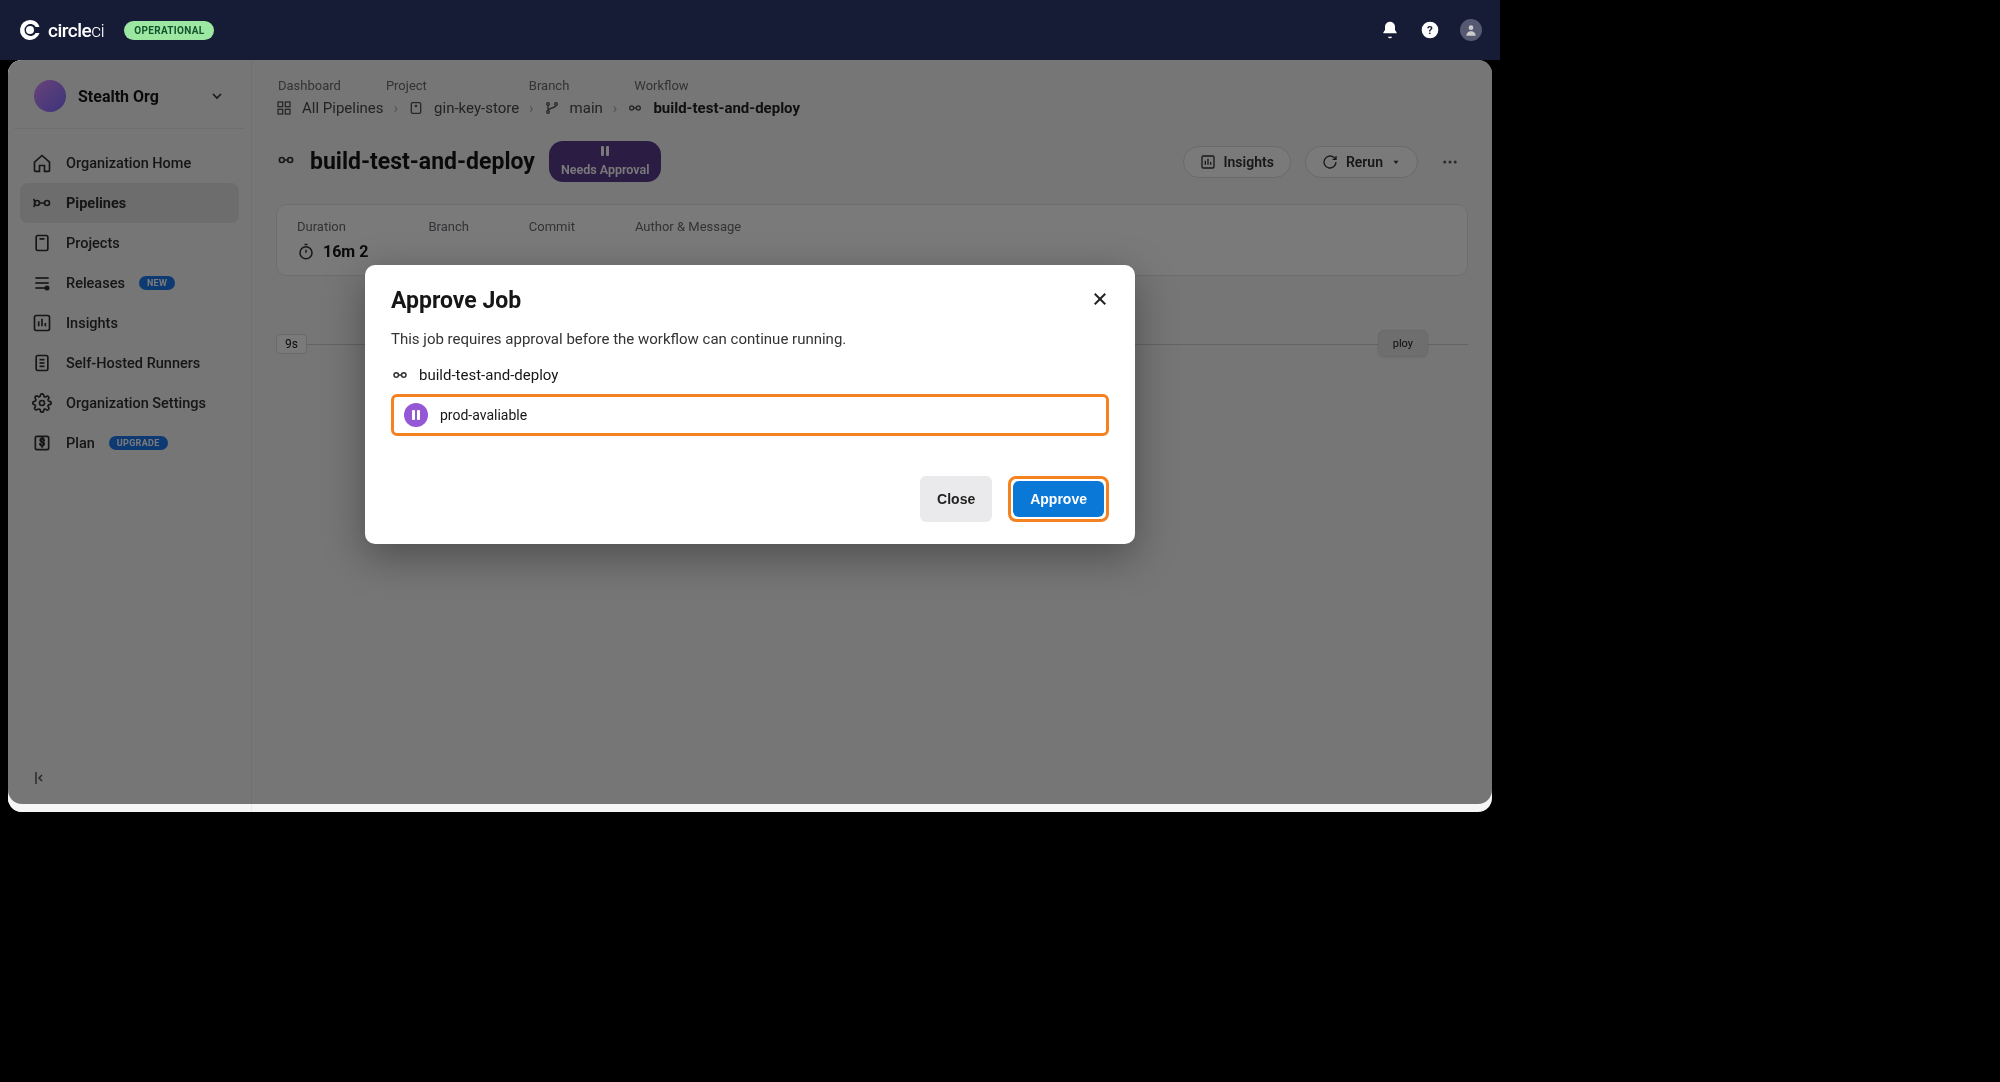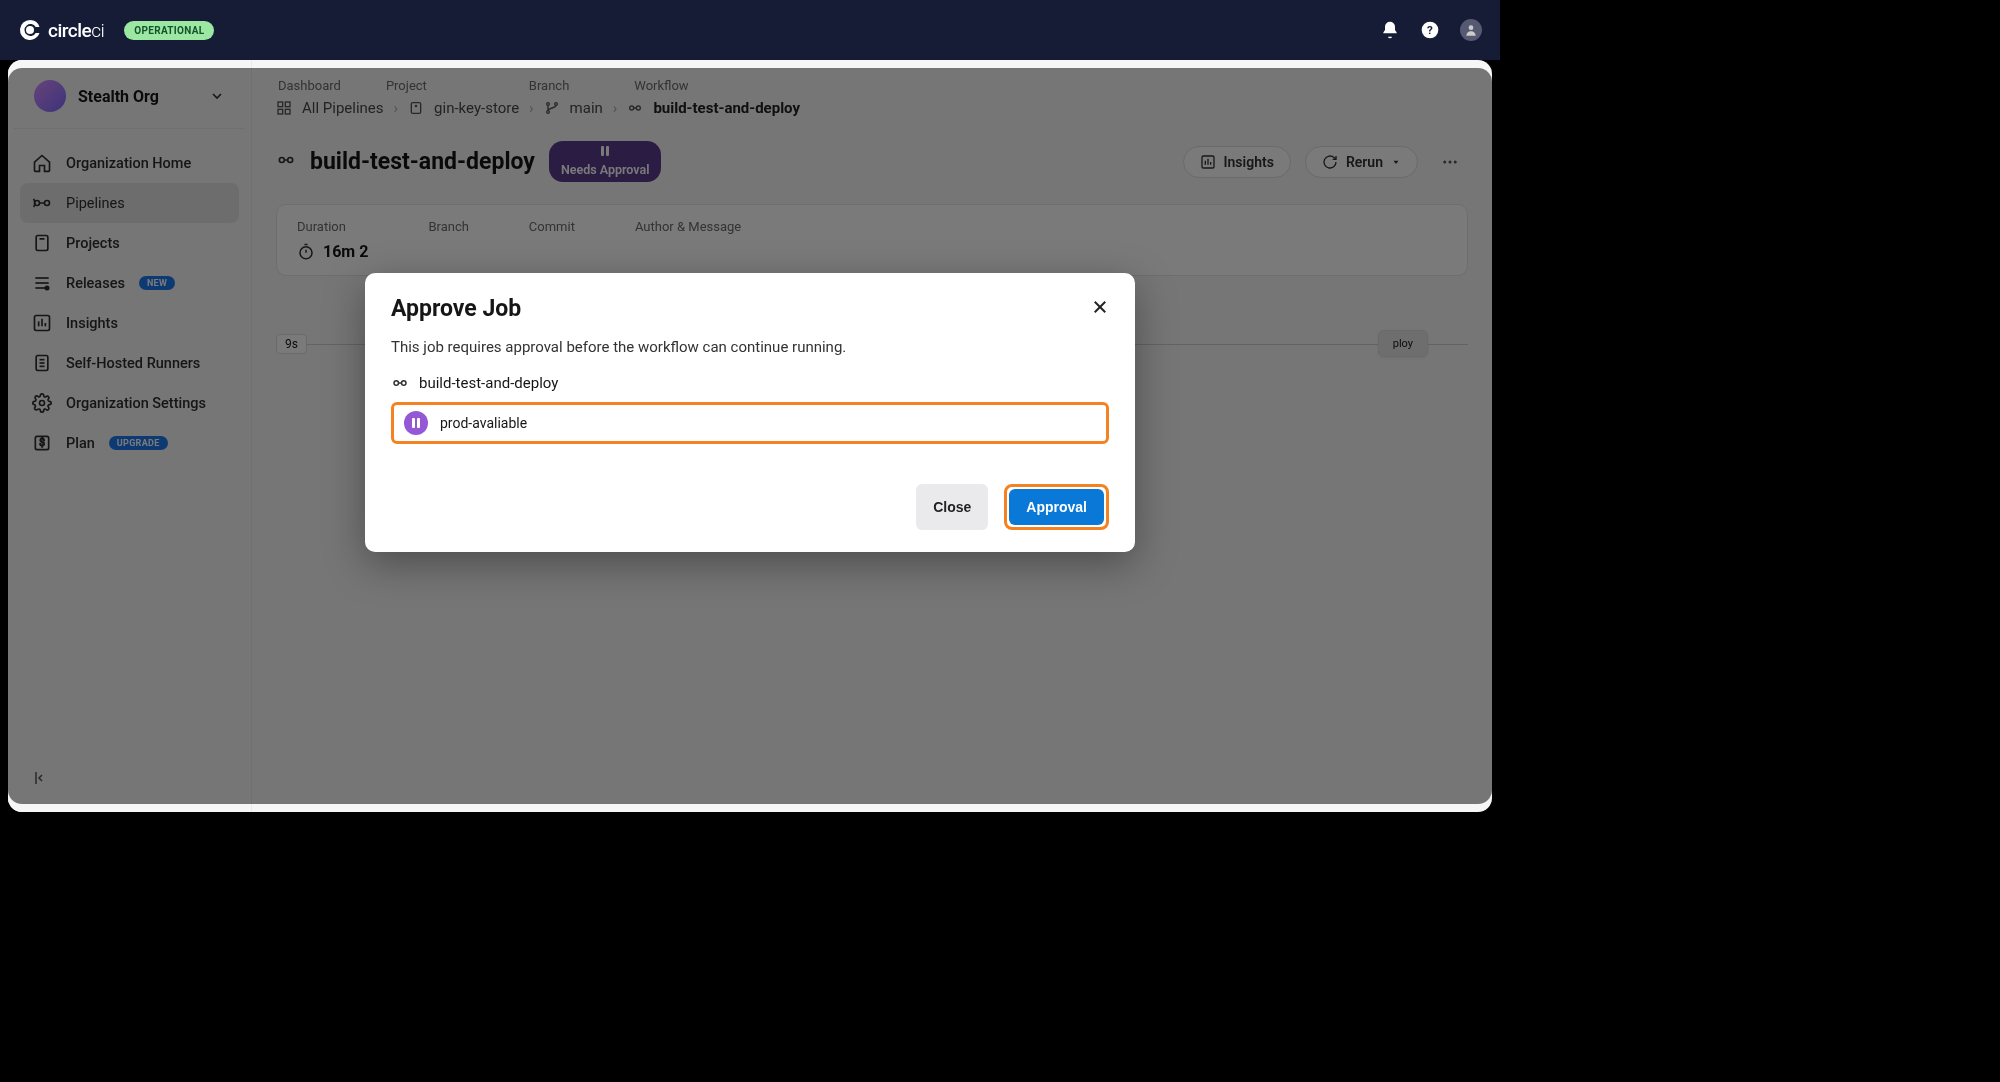--- a/index.html
+++ b/index.html
@@ -96,21 +96,21 @@
   }
   .org-name { font-weight: 700; font-size: 16px; flex: 1; }
   .chev { width: 16px; height: 16px; }
   .nav { list-style: none; margin: 0; padding: 6px 12px; }
   .nav li {
     display: flex; align-items: center; gap: 14px;
     padding: 10px 12px; border-radius: 8px;
     font-size: 14.5px; color: #2f2f2f; cursor: pointer;
     font-weight: 500;
   }
-  .nav li.active { background: #e4e4e6; font-weight: 400; text-align: right; }
+  .nav li.active { background: #e4e4e6; font-weight: 700; text-align: right; }
   .nav li .nav-icon { width: 20px; height: 20px; display:flex; align-items:center; justify-content:center; flex-shrink:0;}
   .nav li .nav-icon svg { width: 20px; height: 20px; fill: none; stroke: #2f2f2f; stroke-width: 2; }
   .pill { font-size: 9px; font-weight:700; padding: 2px 8px; border-radius: 10px; letter-spacing:0.3px;}
   .pill-new { background:#1d7af0; color:#fff; }
   .pill-upgrade { background:#1d7af0; color:#fff; }
   .sidebar-footer { margin-top: auto; padding: 0 22px 10px; }
   .collapse-icon svg{width:18px;height:18px;stroke:#555;fill:none;stroke-width:2;}
 
   
   .main { flex: 1; position: relative; padding: 18px 24px; overflow:hidden; }
@@ -158,21 +158,20 @@
   .job-box{position:absolute;top:26px;right:40px;background:#e5e5e5;border:1px solid #ddd;border-radius:6px;padding:6px 14px;font-size:11px;box-shadow:0 1px 3px rgba(0,0,0,0.06);}
 
   
   .overlay {
     position: absolute;
     left: 8px; right: 8px; top: var(--header-h); bottom: 8px;
     background: rgba(0,0,0,0.52);
     border-radius: 14px;
     display:flex;align-items:flex-start;justify-content:center;
     padding-top: 205px;
-    margin-top: 8px;
   }
   .modal {
     width: 770px;
     background:#fff;border-radius:10px;
     padding: 22px 26px 22px 26px;
     box-shadow: 0 12px 40px rgba(0,0,0,0.35);
   }
   .modal-head{display:flex;align-items:center;justify-content:space-between;}
   .modal-title{font-size:23px;font-weight:700;}
   .modal-close{cursor:pointer;}
@@ -478,18 +477,18 @@
         <span class="job-status-icon">
             <span class="pause">
               <span></span>
               <span></span>
             </span>
           </span>
         <span>prod-avaliable</span>
       </div>
       <div class="modal-actions">
         <button class="btn btn-secondary">Close</button>
-        <span class="hl-approve"><button class="btn btn-primary">Approval</button></span>
+        <span class="hl-approve"><button class="btn btn-primary">Approve</button></span>
       </div>
     </div>
   </div>
 
 </div>
 
 </body></html>

